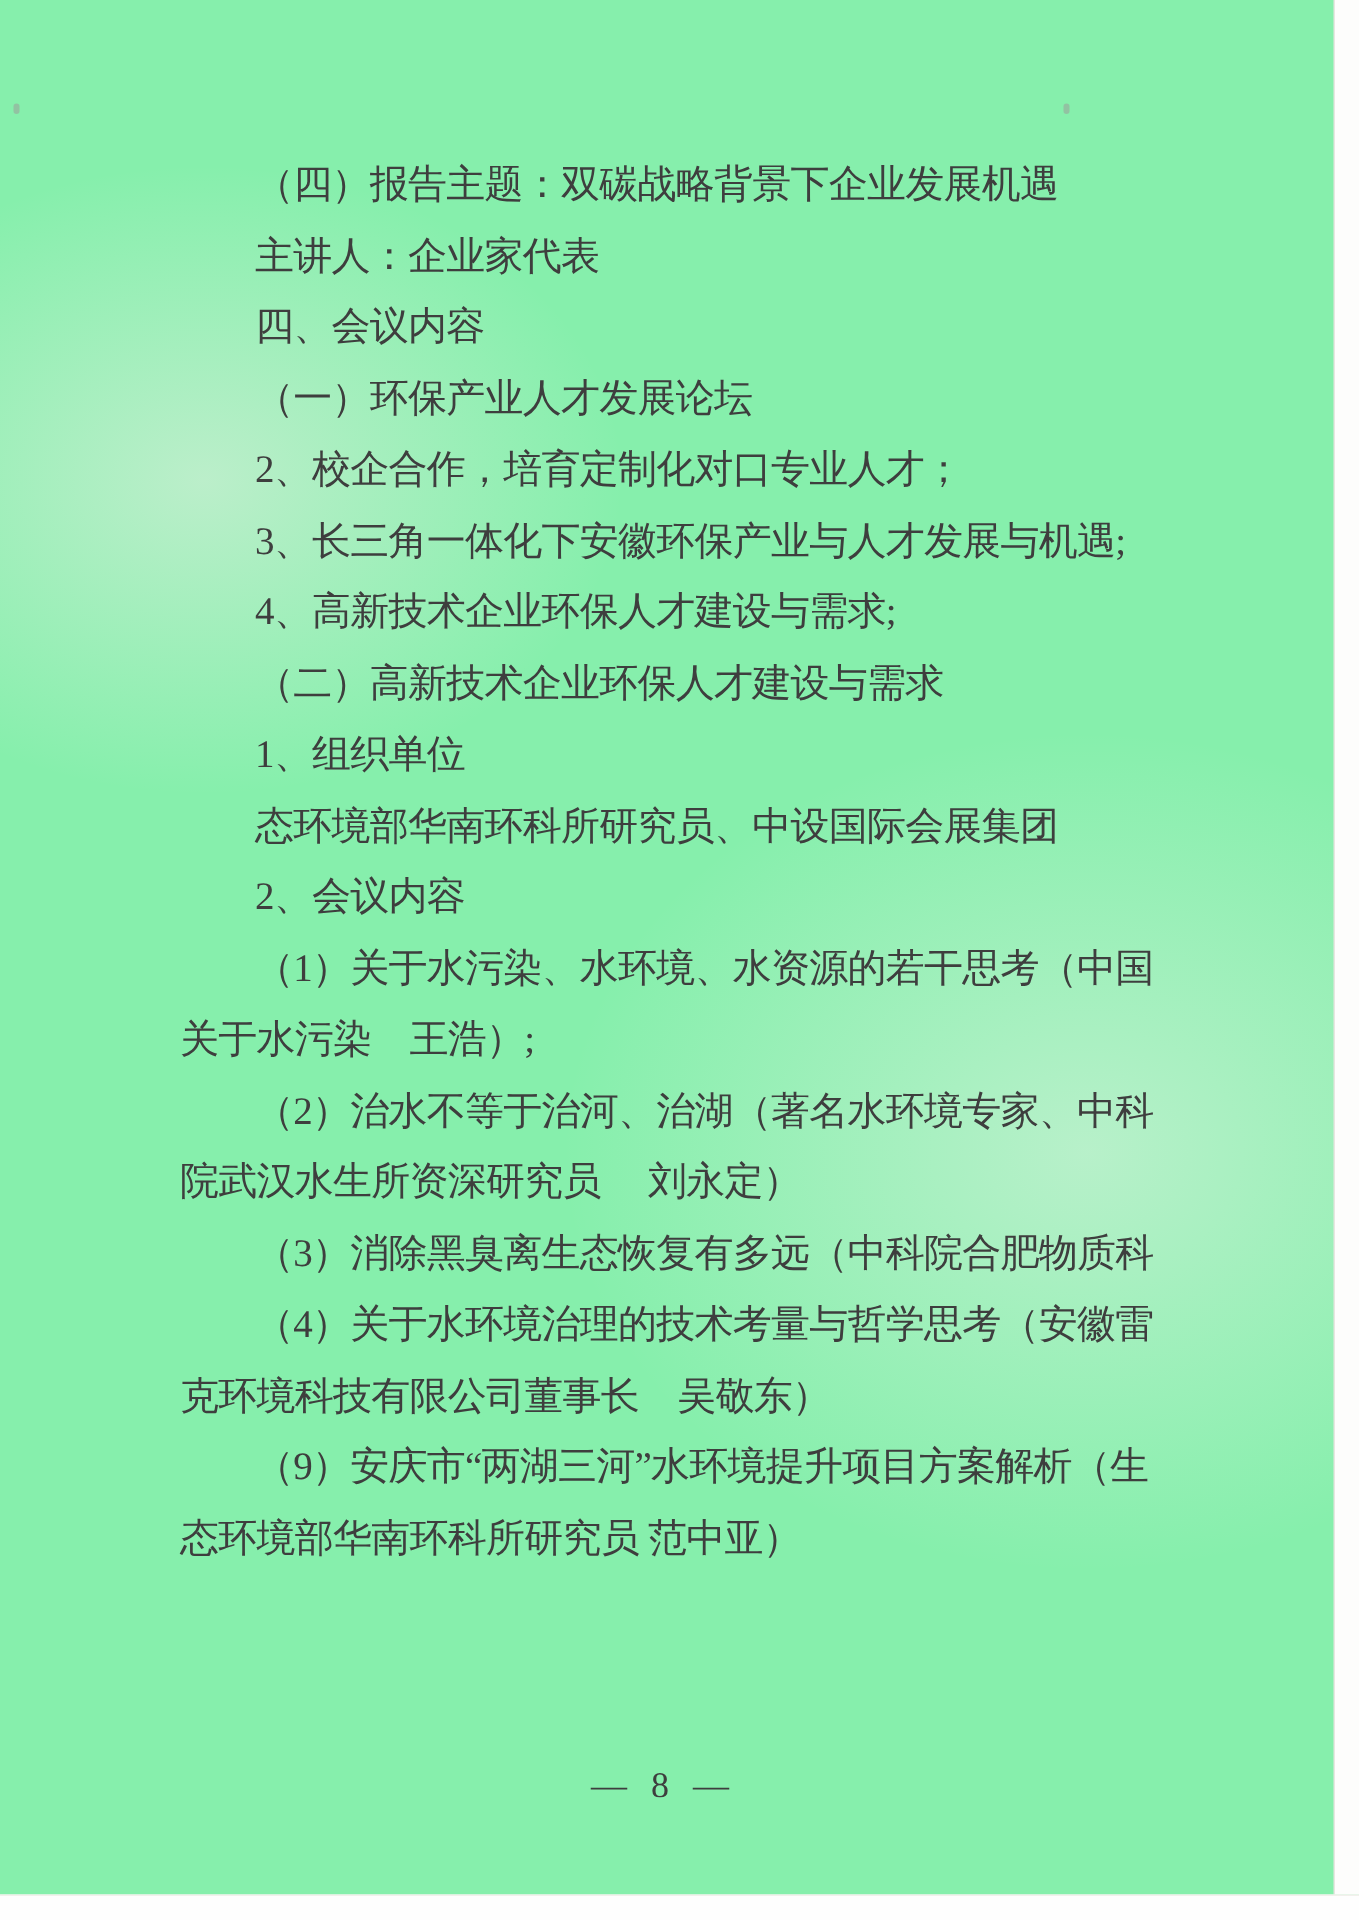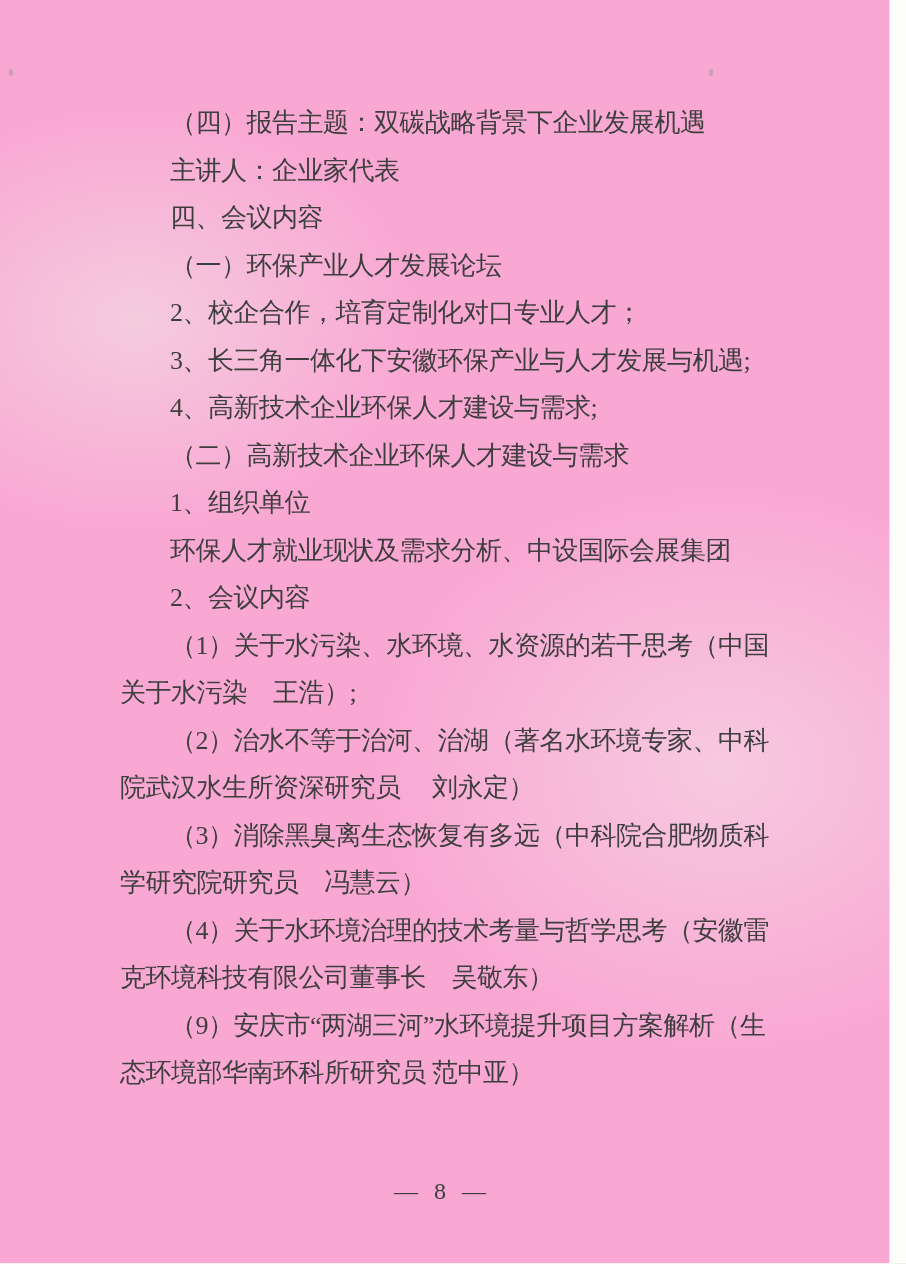--- a/index.html
+++ b/index.html
@@ -4,21 +4,21 @@
 <style>
   html, body {
     margin: 0;
     padding: 0;
     background: #fbfaf7;
   }
   .paper {
     position: relative;
     width: 906px;
     height: 1280px;
-    background: #f9a8d4;
+    background: #86efac;
     overflow: hidden;
     font-family: "Liberation Serif", "DejaVu Serif", serif;
   }
   
   .paper::before {
     content: "";
     position: absolute;
     inset: 0;
     background:
       radial-gradient(ellipse 400px 300px at 15% 25%, rgba(240,238,232,0.5), transparent 70%),
@@ -97,28 +97,27 @@
   <div class="text-block" id="doc-lines">
       <p class="line indent">（四）报告主题：双碳战略背景下企业发展机遇</p>
       <p class="line indent">主讲人：企业家代表</p>
       <p class="line indent">四、会议内容</p>
       <p class="line indent">（一）环保产业人才发展论坛</p>
       <p class="line indent">2、校企合作，培育定制化对口专业人才；</p>
       <p class="line indent">3、长三角一体化下安徽环保产业与人才发展与机遇;</p>
       <p class="line indent">4、高新技术企业环保人才建设与需求;</p>
       <p class="line indent">（二）高新技术企业环保人才建设与需求</p>
       <p class="line indent">1、组织单位</p>
-      <p class="line indent">环保人才就业现状及需求分析、中设国际会展集团</p>
+      <p class="line indent">态环境部华南环科所研究员、中设国际会展集团</p>
       <p class="line indent">2、会议内容</p>
       <p class="line indent">（1）关于水污染、水环境、水资源的若干思考（中国</p>
       <p class="line">关于水污染　王浩）;</p>
       <p class="line indent">（2）治水不等于治河、治湖（著名水环境专家、中科</p>
       <p class="line">院武汉水生所资深研究员　 刘永定）</p>
       <p class="line indent">（3）消除黑臭离生态恢复有多远（中科院合肥物质科</p>
-      <p class="line">学研究院研究员　冯慧云）</p>
       <p class="line indent">（4）关于水环境治理的技术考量与哲学思考（安徽雷</p>
       <p class="line">克环境科技有限公司董事长　吴敬东）</p>
       <p class="line indent">（9）安庆市“两湖三河”水环境提升项目方案解析（生</p>
       <p class="line">态环境部华南环科所研究员 范中亚）</p>
     </div>
 
   <div class="page-number">— 8 —</div>
 
   <div class="scan-edge-v"></div>
   <div class="scan-edge-right"></div>

